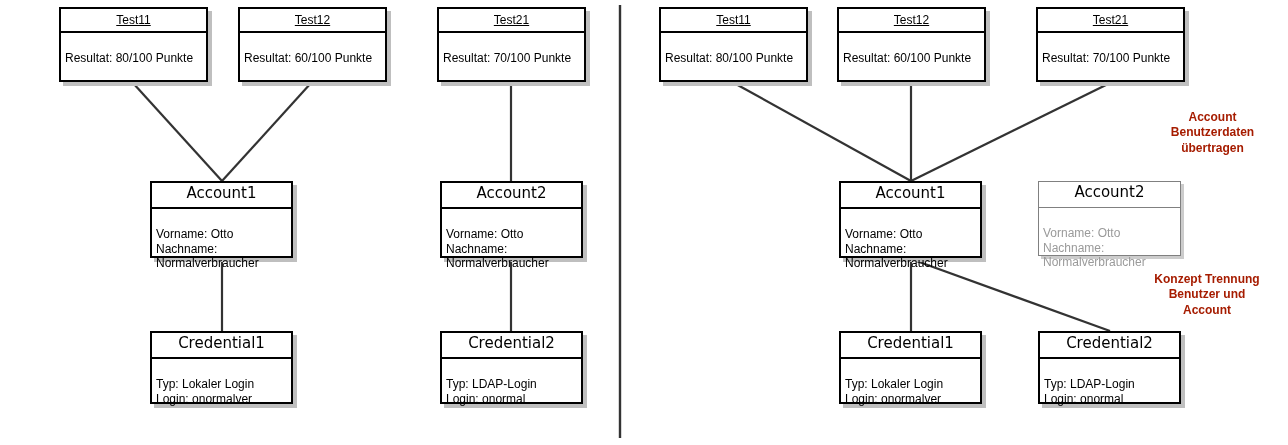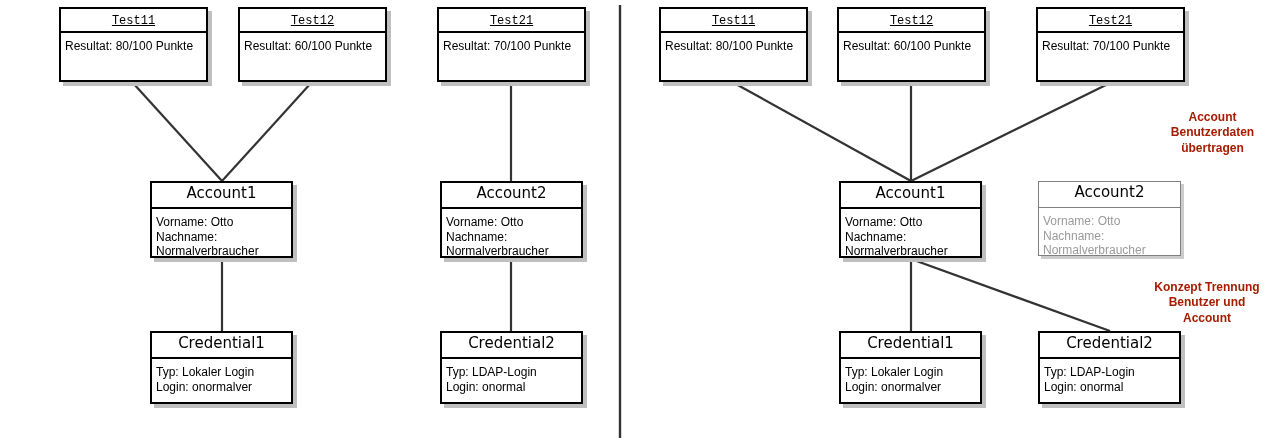--- a/index.html
+++ b/index.html
@@ -41,26 +41,26 @@
     font-family: "DejaVu Sans", sans-serif;
     white-space: nowrap;
     overflow: hidden;
   }
   .uml-box.faded .uml-title {
     border-bottom: 1px solid #808080;
   }
   .uml-title.underlined span {
     text-decoration: underline;
     font-size: 12px;
-    font-family: Liberation Mono, monospace;
+    font-family: Liberation Sans, sans-serif;
   }
 
   .uml-body {
     box-sizing: border-box;
-    padding: 6px 4px 2px 4px;
+    padding: 18px 4px 2px 4px;
     font-size: 12px;
     line-height: 1.22;
     color: #000000;
     text-align: left;
     white-space: pre-line;
     font-family: "Liberation Sans", sans-serif;
   }
   .uml-box.faded .uml-body {
     color: #9a9a9a;
   }
@@ -181,18 +181,18 @@
       <div class="uml-box" style="left: 1038px; top: 331px; width: 143px; height: 73px;">
         <div class="uml-title" style="height: 26px;"><span>Credential2</span></div>
         <div class="uml-body">Typ: LDAP-Login
 Login: onormal</div>
       </div>
     </div>
   <div id="annotations-layer">
       <div class="annotation" style="left: 1140px; top: 110px; width: 145px; color: rgb(166, 28, 0);">Account
 Benutzerdaten
 übertragen</div>
-      <div class="annotation" style="left: 1128px; top: 280px; width: 158px; color: rgb(166, 28, 0);">Konzept Trennung
+      <div class="annotation" style="left: 1128px; top: 272px; width: 158px; color: rgb(166, 28, 0);">Konzept Trennung
 Benutzer und
 Account</div>
     </div>
 
 </div>
 
 </body></html>

